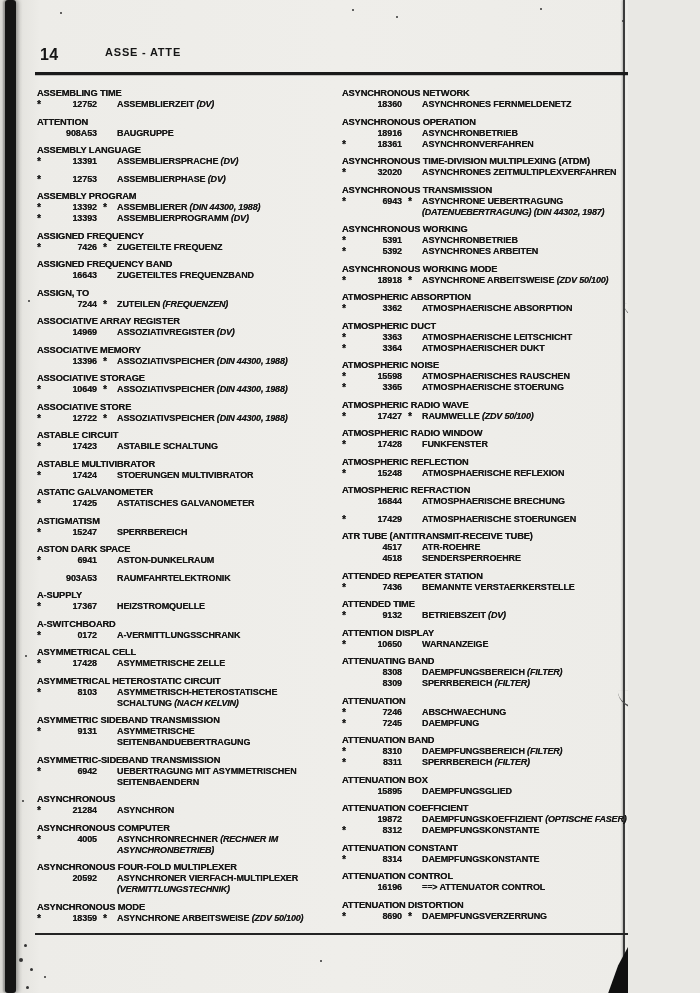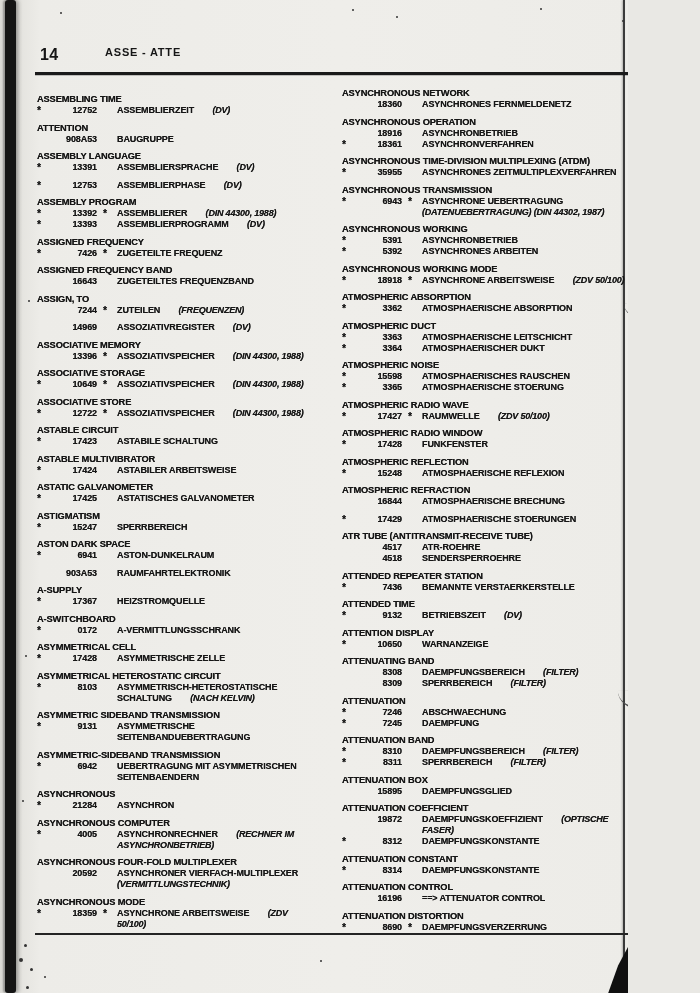--- a/index.html
+++ b/index.html
@@ -18,36 +18,36 @@
   .speck{position:absolute;background:#333;border-radius:50%;}
   .scribble{position:absolute;border-bottom:2px solid #4d4d4d;border-radius:0 0 50% 50% / 0 0 100% 100%;}
   .dash-mark{position:absolute;background:#5a5a5a;}
   
   .header{position:absolute;top:46px;left:40px;width:620px;height:22px;}
   .page-number{position:absolute;left:0;top:0;font-size:16px;font-weight:700;letter-spacing:.3px;}
   .page-range{position:absolute;left:65px;top:0;font-size:11px;font-weight:700;letter-spacing:.8px;}
   .header-rule{position:absolute;top:72px;left:35px;width:624px;height:3px;background:#1a1a1a;box-shadow:0 1px 0 rgba(0,0,0,.2);}
   .bottom-rule{position:absolute;top:933px;left:35px;width:622px;height:2px;background:#242424;}
   
-  .columns{position:absolute;top:88px;left:37px;width:620px;display:flex;align-items:flex-end;}
+  .columns{position:absolute;top:88px;left:37px;width:620px;display:flex;align-items:flex-start;}
   .col{min-height:845px;}
   .col-left{width:294px;}
   .divider{width:1px;background:#2d2d2d;margin:0 3px;}
   .col-right{flex:1;padding-left:4px;}
   
   .entry{margin-bottom:6.5px;}
   .headword{font-weight:700;font-size:9.3px;line-height:11px;letter-spacing:-.15px;
     text-shadow:0 0 .4px rgba(10,10,10,.8);}
   .tline{display:flex;align-items:flex-start;font-weight:700;font-size:9px;line-height:11px;
     letter-spacing:-.1px;text-shadow:0 0 .4px rgba(10,10,10,.7);}
   .star{flex:none;width:13px;font-size:10.5px;}
   .s2{width:14px;}
   .num{flex:none;width:47px;text-align:right;padding-right:6px;}
   .de{flex:1;padding-right:16px;}
-  .note{font-style:italic;font-weight:700;letter-spacing:-.2px;margin-left:16px;}
+  .note{font-style:italic;font-weight:700;letter-spacing:-.2px;}
 </style>
 </head>
 <body>
 
 <div class="page">
 
   <div class="edge-left"></div>
   <div class="edge-right"></div>
   <div class="corner-mark"></div>
   <div class="scribble" style="left:624px;top:302px;width:38px;height:15px;transform:rotate(-4deg);"></div>
@@ -150,20 +150,21 @@
         <div class="entry">
           <div class="headword">ASSIGN, TO</div>
           <div class="tline">
             <span class="star s1"></span>
             <span class="num">7244</span>
             <span class="star s2">*</span>
             <span class="de">ZUTEILEN<span class="note"> (FREQUENZEN)</span></span>
           </div>
         </div>
         <div class="entry">
+          <div class="headword">ASSOCIATIVE ARRAY REGISTER</div>
           <div class="tline">
             <span class="star s1"></span>
             <span class="num">14969</span>
             <span class="star s2"></span>
             <span class="de">ASSOZIATIVREGISTER<span class="note"> (DV)</span></span>
           </div>
         </div>
         <div class="entry">
           <div class="headword">ASSOCIATIVE MEMORY</div>
           <div class="tline">
@@ -199,21 +200,21 @@
             <span class="star s2"></span>
             <span class="de">ASTABILE SCHALTUNG</span>
           </div>
         </div>
         <div class="entry">
           <div class="headword">ASTABLE MULTIVIBRATOR</div>
           <div class="tline">
             <span class="star s1">*</span>
             <span class="num">17424</span>
             <span class="star s2"></span>
-            <span class="de">ASTABILER ARBEITSWEISE</span>
+            <span class="de">STOERUNGEN MULTIVIBRATOR</span>
           </div>
         </div>
         <div class="entry">
           <div class="headword">ASTATIC GALVANOMETER</div>
           <div class="tline">
             <span class="star s1">*</span>
             <span class="num">17425</span>
             <span class="star s2"></span>
             <span class="de">ASTATISCHES GALVANOMETER</span>
           </div>
@@ -358,21 +359,21 @@
             <span class="star s1">*</span>
             <span class="num">18361</span>
             <span class="star s2"></span>
             <span class="de">ASYNCHRONVERFAHREN</span>
           </div>
         </div>
         <div class="entry">
           <div class="headword">ASYNCHRONOUS TIME-DIVISION MULTIPLEXING (ATDM)</div>
           <div class="tline">
             <span class="star s1">*</span>
-            <span class="num">35955</span>
+            <span class="num">32020</span>
             <span class="star s2"></span>
             <span class="de">ASYNCHRONES ZEITMULTIPLEXVERFAHREN</span>
           </div>
         </div>
         <div class="entry">
           <div class="headword">ASYNCHRONOUS TRANSMISSION</div>
           <div class="tline">
             <span class="star s1">*</span>
             <span class="num">6943</span>
             <span class="star s2">*</span>

